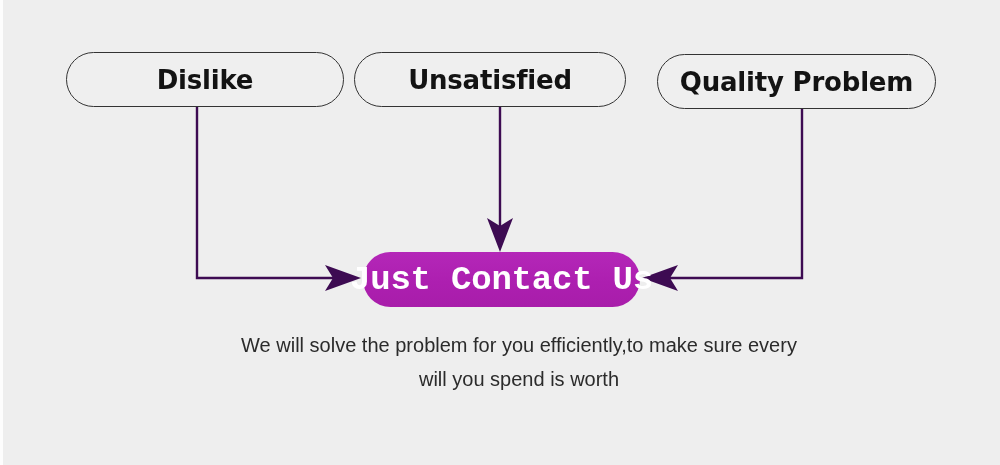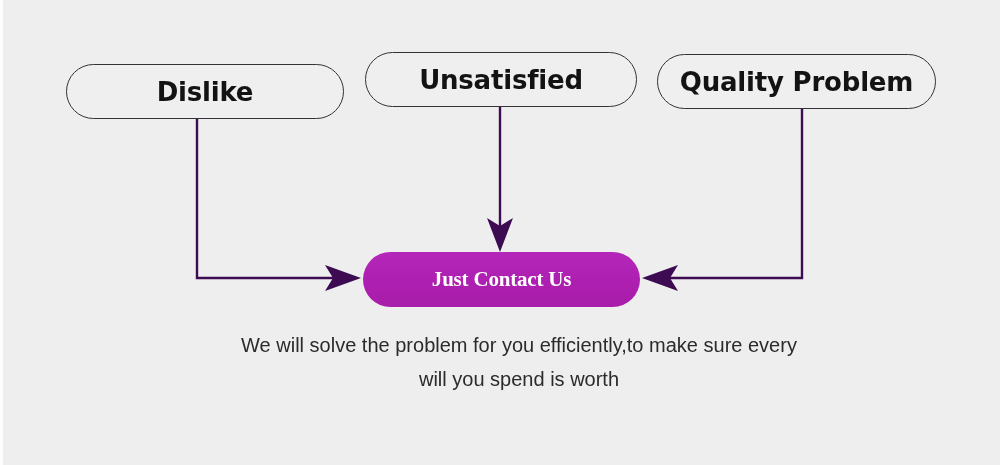--- a/index.html
+++ b/index.html
@@ -51,41 +51,41 @@
   }
   .pill .pill-label {
     font-family: "DejaVu Sans", sans-serif;
     font-weight: bold;
     font-size: 26px;
     color: #131313;
     letter-spacing: -0.2px;
     white-space: nowrap;
   }
 
-  #box-dislike   { left: 66px;  top: 64px; width: 278px; height: 55px; }
-  #box-unsat     { left: 365px; top: 52px; width: 272px; height: 55px; }
+  #box-dislike   { left: 66px;  top: 52px; width: 278px; height: 55px; }
+  #box-unsat     { left: 354px; top: 52px; width: 272px; height: 55px; }
   #box-quality   { left: 657px; top: 54px; width: 279px; height: 55px; }
 
   
   #cta {
     position: absolute;
     left: 363px;
     top: 252px;
     width: 277px;
     height: 55px;
     border-radius: 999px;
     background: linear-gradient(180deg, #b427b8 0%, #ad1fb0 55%, #a81daa 100%);
     display: flex;
     align-items: center;
     justify-content: center;
   }
   #cta .cta-label {
-    font-family: Liberation Serif, serif;
+    font-family: Liberation Mono, monospace;
     font-weight: bold;
-    font-size: 21px;
+    font-size: 34px;
     color: #ffffff;
     letter-spacing: -0.2px;
     white-space: nowrap;
   }
 
   
   #caption {
     position: absolute;
     left: 0;
     top: 328px;

